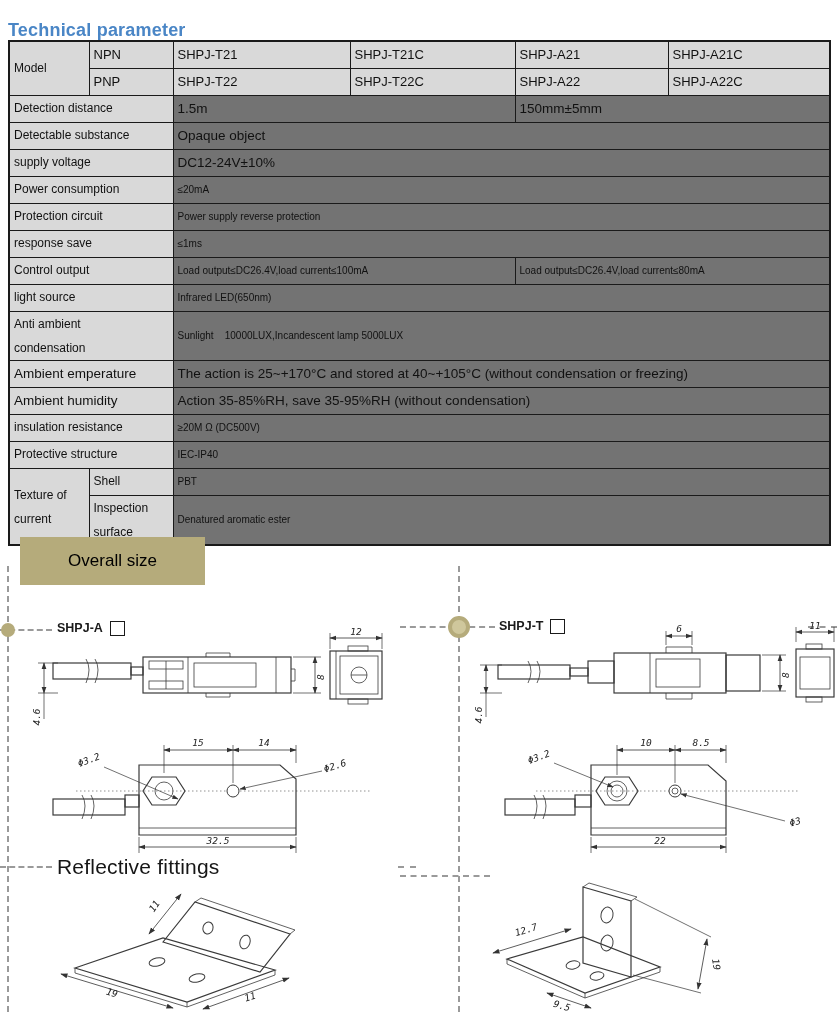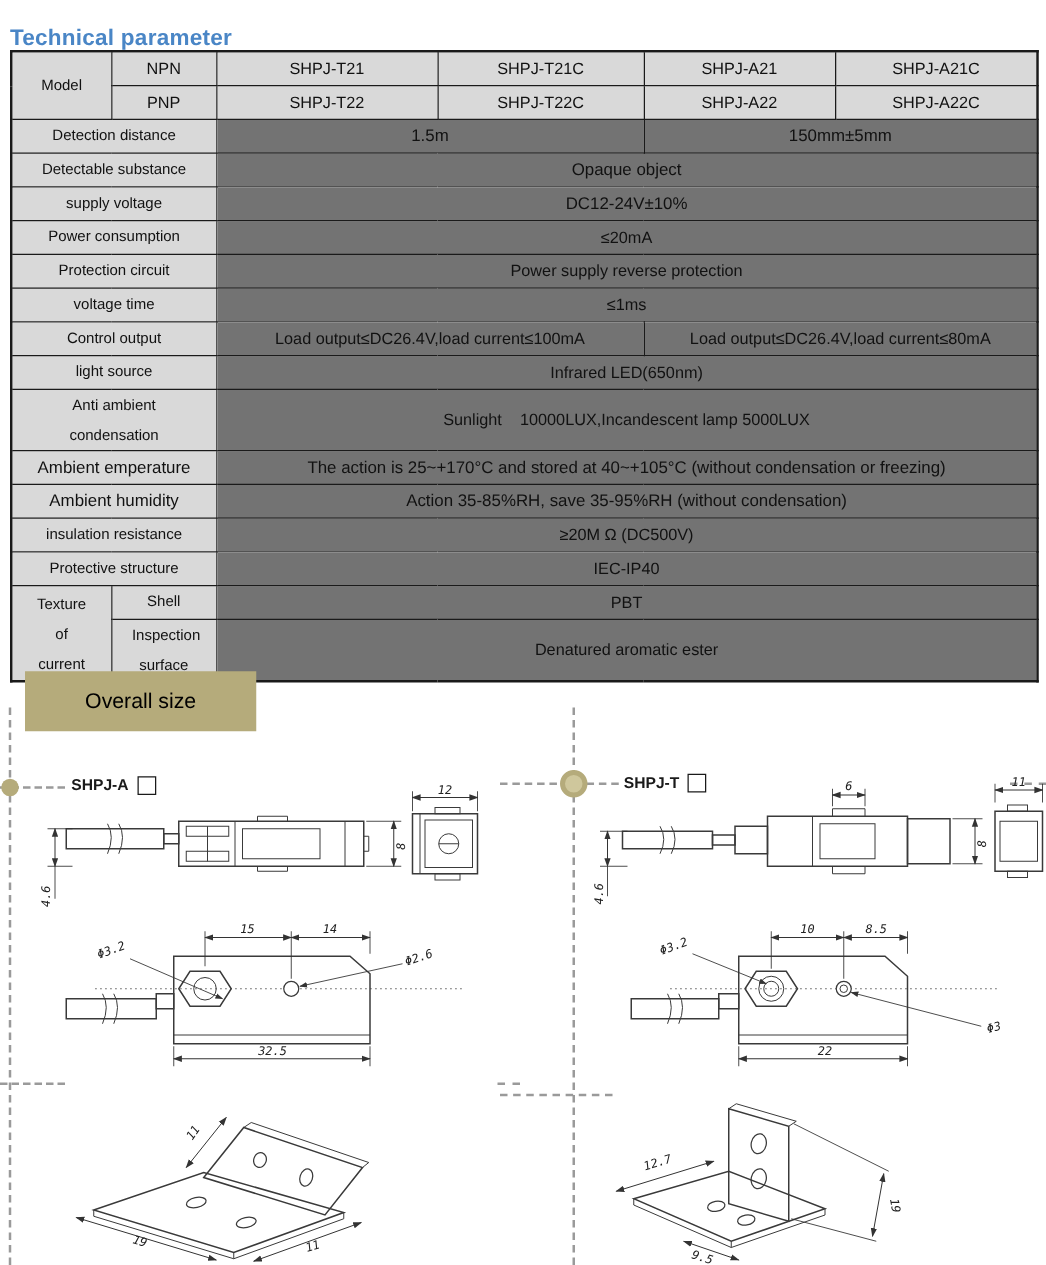--- a/index.html
+++ b/index.html
@@ -11,29 +11,29 @@
   .doc-title{
     position:absolute;left:8px;top:20px;font-size:18px;font-weight:bold;
     color:#4a86c6;letter-spacing:0.2px;
   }
   
   table.tp{
     position:absolute;left:8px;top:40px;width:821px;
     border-collapse:collapse;table-layout:fixed;
   }
   table.tp td{
-    border:1px solid #1a1a1a;text-align:center;vertical-align:middle;
-    padding:0 16px;height:26px;line-height:1.15;overflow:hidden;
+    border:1px solid #1a1a1a;text-align:left;vertical-align:middle;
+    padding:0 4px;height:26px;line-height:1.15;overflow:hidden;
   }
   table.tp{border:2px solid #1a1a1a;}
   td.g{background:#d9d9d9;}
   td.w{background:#737373;}
   .lb{font-size:12px;margin-top:24px;}
   .md{font-size:13px;}
-  .s{font-size:13px;}
+  .s{font-size:10px;}
   .m{font-size:13.5px;}
   .tall td{height:51px;}
   .two-line div{line-height:24px;}
   
   .banner{
     position:absolute;left:20px;top:537px;width:185px;height:48px;
     background:#b5ab7b;color:#000;font-size:17px;
     display:flex;align-items:center;justify-content:center;
   }
   
@@ -114,21 +114,21 @@
   </tr>
   <tr>
     <td class="g lb" colspan="2">Power consumption</td>
     <td class="w s" colspan="4">≤20mA</td>
   </tr>
   <tr>
     <td class="g lb" colspan="2">Protection circuit</td>
     <td class="w s" colspan="4">Power supply reverse protection</td>
   </tr>
   <tr>
-    <td class="g lb" colspan="2">voltage time</td>
+    <td class="g lb" colspan="2">response save</td>
     <td class="w s" colspan="4">≤1ms</td>
   </tr>
   <tr>
     <td class="g lb" colspan="2">Control output</td>
     <td class="w s" colspan="2">Load output≤DC26.4V,load current≤100mA</td>
     <td class="w s" colspan="2">Load output≤DC26.4V,load current≤80mA</td>
   </tr>
   <tr>
     <td class="g lb" colspan="2">light source</td>
     <td class="w s" colspan="4">Infrared LED(650nm)</td>
@@ -346,20 +346,21 @@
     <text class="dtx" x="70" y="27" text-anchor="middle" transform="rotate(-20 70 27)">Φ3.2</text>
     <line x1="315" y1="88" x2="211" y2="61" class="ext" marker-end="url(#ar)"></line>
     <text class="dtx" x="326" y="92" text-anchor="middle" transform="rotate(-15 326 92)">Φ3</text>
 
     <line x1="121" y1="104" x2="121" y2="120" class="ext"></line>
     <line x1="256" y1="104" x2="256" y2="120" class="ext"></line>
     <line x1="121" y1="114" x2="256" y2="114" class="dim" marker-start="url(#ar)" marker-end="url(#ar)"></line>
     <text class="dtx" x="190" y="111" text-anchor="middle">22</text>
   </svg>
 
+  <div class="fit-title" style="left:57px;top:322px">Reflective fittings</div>
 
   <svg style="position:absolute;left:45px;top:347px" width="320" height="132" viewBox="0 0 320 132">
 
     <polygon points="118,62 150,22 245,54 215,92" class="ln"></polygon>
     <path d="M150,22 L156,18 L250,50 L245,54" class="tn"></path>
     <ellipse cx="163" cy="48" rx="5" ry="6" class="hole" transform="rotate(18 163 48)"></ellipse>
     <ellipse cx="200" cy="62" rx="5" ry="7" class="hole" transform="rotate(18 200 62)"></ellipse>
 
     <polygon points="30,88 118,58 230,90 142,122" class="ln"></polygon>
     <path d="M30,88 L30,93 L142,127 L142,122" class="tn"></path>

